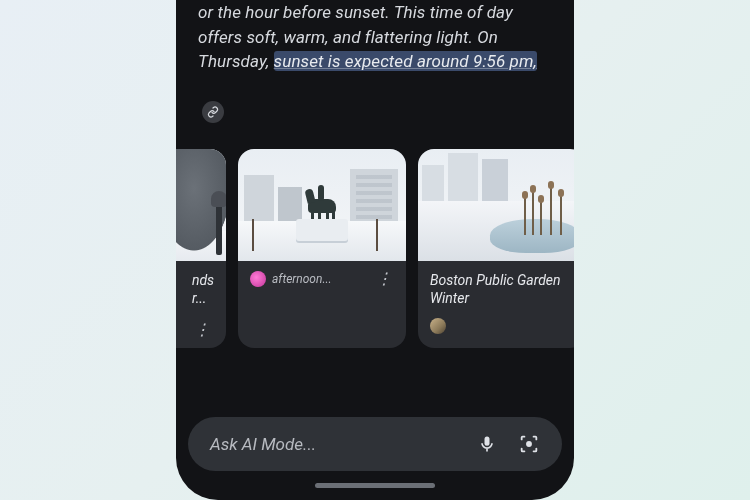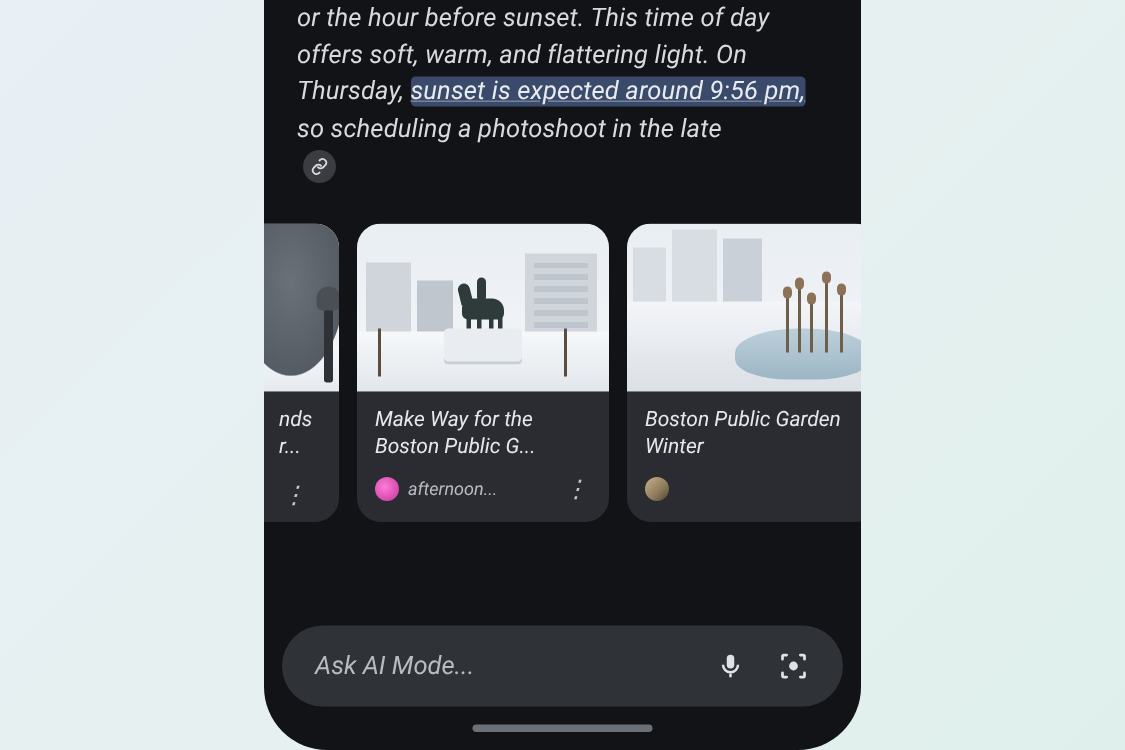--- a/index.html
+++ b/index.html
@@ -67,20 +67,21 @@
     background: #2a2c31;
     border-radius: 16px;
     overflow: hidden;
     flex: 0 0 auto;
     display: flex;
     flex-direction: column;
   }
   .card.partial {
     width: 50px;
     border-radius: 0 16px 16px 0;
+    align-items: center;
   }
   .card.full { width: 168px; }
   .card-img {
     width: 100%;
     height: 112px;
     position: relative;
     overflow: hidden;
   }
   .card-body {
     padding: 10px 12px 10px;
@@ -188,21 +189,21 @@
 </style>
 </head>
 <body>
 
 <div class="phone">
   <div class="content">
     <p class="body-text">
       <span>or the hour before sunset. This time of day</span><br>
       <span>offers soft, warm, and flattering light. On</span><br>
       <span>Thursday, </span><span class="highlight">sunset is expected around 9:56 pm,</span><br>
-      <span>so scheduling a photoshoot in the late</span><br>
+      <br>
       <span class="link-chip">
         <svg viewBox="0 0 24 24" fill="none" stroke="#d7dadf" stroke-width="2.4" stroke-linecap="round">
           <path d="M10 13a5 5 0 0 0 7 0l3-3a5 5 0 0 0-7-7l-1 1"></path>
           <path d="M14 11a5 5 0 0 0-7 0l-3 3a5 5 0 0 0 7 7l1-1"></path>
         </svg>
       </span>
     </p>
 
     <div class="cards-row">
 
@@ -240,21 +241,20 @@
               <div class="horse"></div>
               <div class="neck"></div>
               <div class="rider"></div>
             <div class="leg l1"></div>
               <div class="leg l2"></div>
               <div class="leg l3"></div>
               <div class="leg l4"></div>
           </div>
         </div>
         <div class="card-body">
-          <div class="card-title">Make Way for the Boston Public G...</div>
           <div class="card-foot">
             <span class="avatar pink"></span>
             <span class="source">afternoon...</span>
             <span class="kebab">⋮</span>
           </div>
         </div>
       </div>
 
       <div class="card full">
         <div class="card-img scene2">

